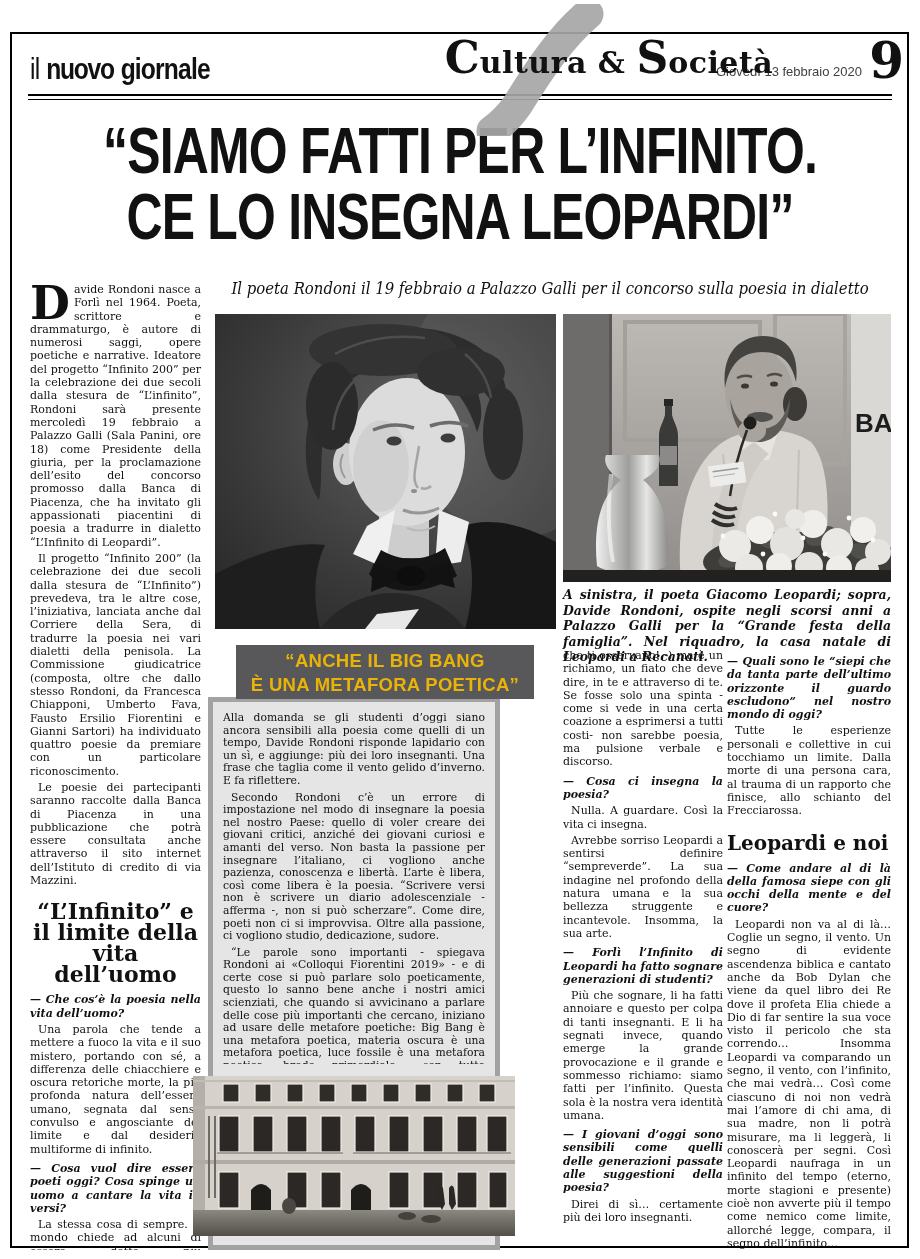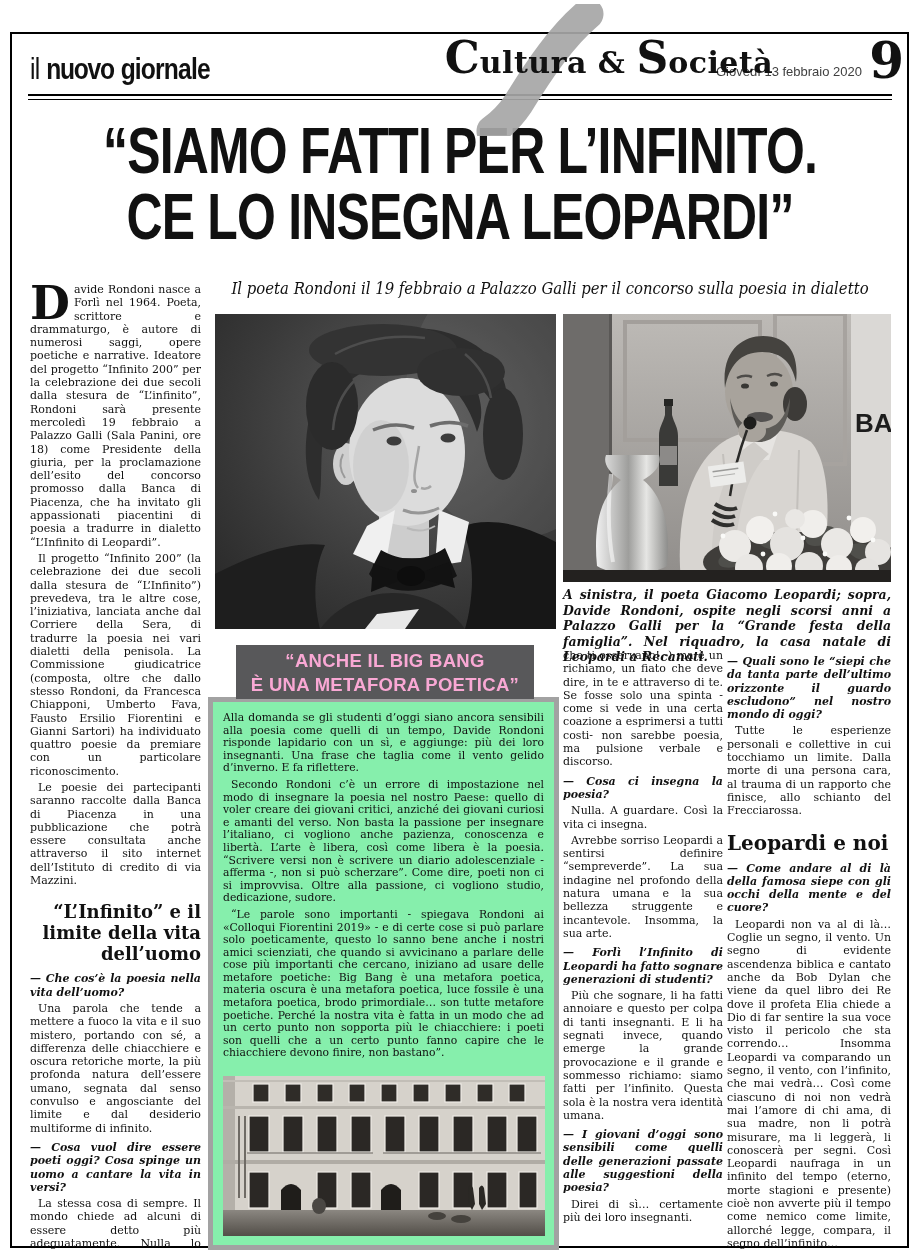--- a/index.html
+++ b/index.html
@@ -43,31 +43,31 @@
 
   
   .col { position:absolute; font-size:11px; line-height:13.3px; text-align:justify; overflow:hidden; }
   #col1 { left:30px;  top:283px; width:171px; height:967px; }
   #col3 { left:563px; top:649px; width:160px; height:601px; }
   #col4 { left:727px; top:649px; width:164px; height:601px; }
   .col p { margin:0 0 3px 0; }
   .col p.ind { text-indent:8px; }
   .qa-q { font-style:italic; font-weight:700; margin:6px 0 3px 0 !important; }
   .dropcap { float:left; font-size:46px; line-height:37px; font-weight:700; padding:2px 4px 0 0; }
-  .subhead1 { font-weight:700; font-size:18px; line-height:21px; text-align:right;
+  .subhead1 { font-weight:700; font-size:22px; line-height:21px; text-align:center;
               margin:14px 0 8px 0 !important; font-style:normal; }
   .subhead2 { font-weight:700; font-size:20px; line-height:22px; text-align:left;
               margin:14px 0 8px 0 !important; }
 
   
   .plate { position:absolute; left:236px; top:645px; width:298px; height:54px; background:#58585a;
-           color:#f9a8d4; font-family:"Liberation Sans", sans-serif; font-weight:700; font-size:18.5px;
+           color:#eab308; font-family:"Liberation Sans", sans-serif; font-weight:700; font-size:18.5px;
            line-height:24px; text-align:center; padding-top:4px; letter-spacing:.3px; z-index:6; }
-  .bigbox { position:absolute; left:208px; top:697px; width:351px; height:553px;
-            border:5px solid #a2a2a2; background:#86efac; z-index:4; }
+  .bigbox { position:absolute; left:208px; top:697px; width:292px; height:553px;
+            border:5px solid #a2a2a2; background:#e5e5e5; z-index:4; }
   .bigbox .boxtext { position:absolute; left:10px; right:10px; top:10px; height:352px;
                      font-size:10.8px; line-height:12.6px; text-align:justify; overflow:hidden; }
   .bigbox .boxtext p { margin:0 0 4px 0; }
   .bigbox .boxtext p.ind { text-indent:8px; }
   .casa-photo { position:absolute; left:50%; transform:translateX(-50%); bottom:9px;
                 width:322px; height:160px; }
 
   
   .portrait { position:absolute; left:215px; top:314px; width:341px; height:315px; }
   .rphoto   { position:absolute; left:563px; top:314px; width:328px; height:268px; }

